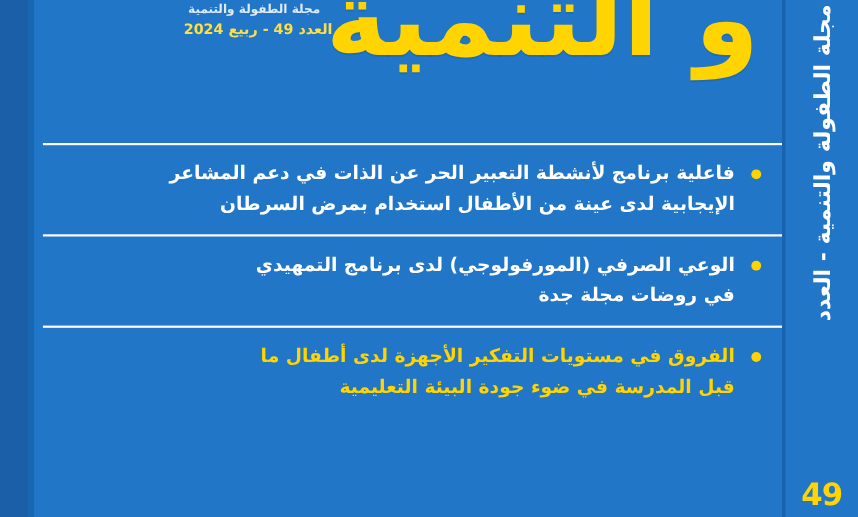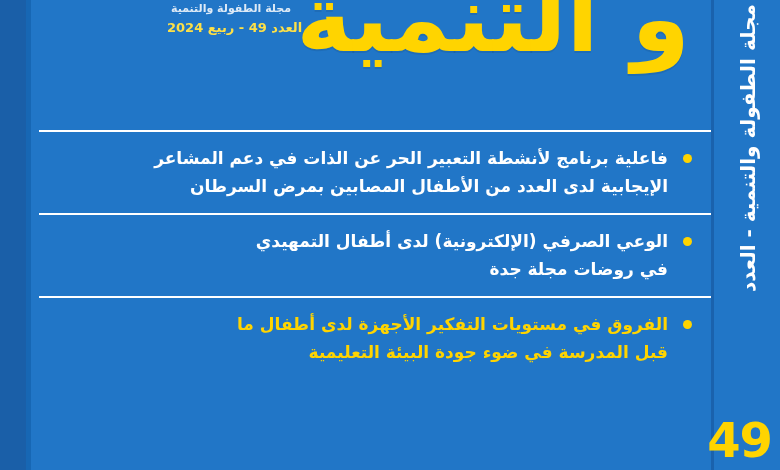--- a/index.html
+++ b/index.html
@@ -74,21 +74,21 @@
     white-space: nowrap;
     line-height: 1;
   }
   .side-number {
     position: absolute;
     right: 8px;
     bottom: 6px;
     width: 50px;
     text-align: center;
     color: #ffd400;
-    font-size: 48px;
+    font-size: 28px;
     font-weight: bold;
     line-height: 1;
     letter-spacing: -1px;
   }
 
   
   .masthead {
     position: absolute;
     top: 0;
     right: 80px;
@@ -176,27 +176,27 @@
     <div class="masthead-sub">مجلة الطفولة والتنمية</div>
     <div class="masthead-issue">العدد 49 - ربيع 2024</div>
     <div class="masthead-title">و التنمية</div>
   </div>
 
   <div class="toc">
 
     <div class="toc-item">
       <span class="bullet"></span>
       <div class="toc-text">فاعلية برنامج لأنشطة التعبير الحر عن الذات في دعم المشاعر</div>
-      <div class="toc-text">الإيجابية لدى العدد من الأطفال المصابين بمرض السرطان</div>
+      <div class="toc-text">الإيجابية لدى عينة من الأطفال استخدام بمرض السرطان</div>
     </div>
 
 
     <div class="toc-item">
       <span class="bullet"></span>
-      <div class="toc-text">الوعي الصرفي (الإلكترونية) لدى أطفال التمهيدي</div>
+      <div class="toc-text">الوعي الصرفي (المورفولوجي) لدى برنامج التمهيدي</div>
       <div class="toc-text">في روضات مجلة جدة</div>
     </div>
 
     <div class="toc-item">
       <span class="bullet"></span>
       <div class="toc-text highlight">الفروق في مستويات التفكير الأجهزة لدى أطفال ما</div>
       <div class="toc-text highlight">قبل المدرسة في ضوء جودة البيئة التعليمية</div>
     </div>
 
   </div>

